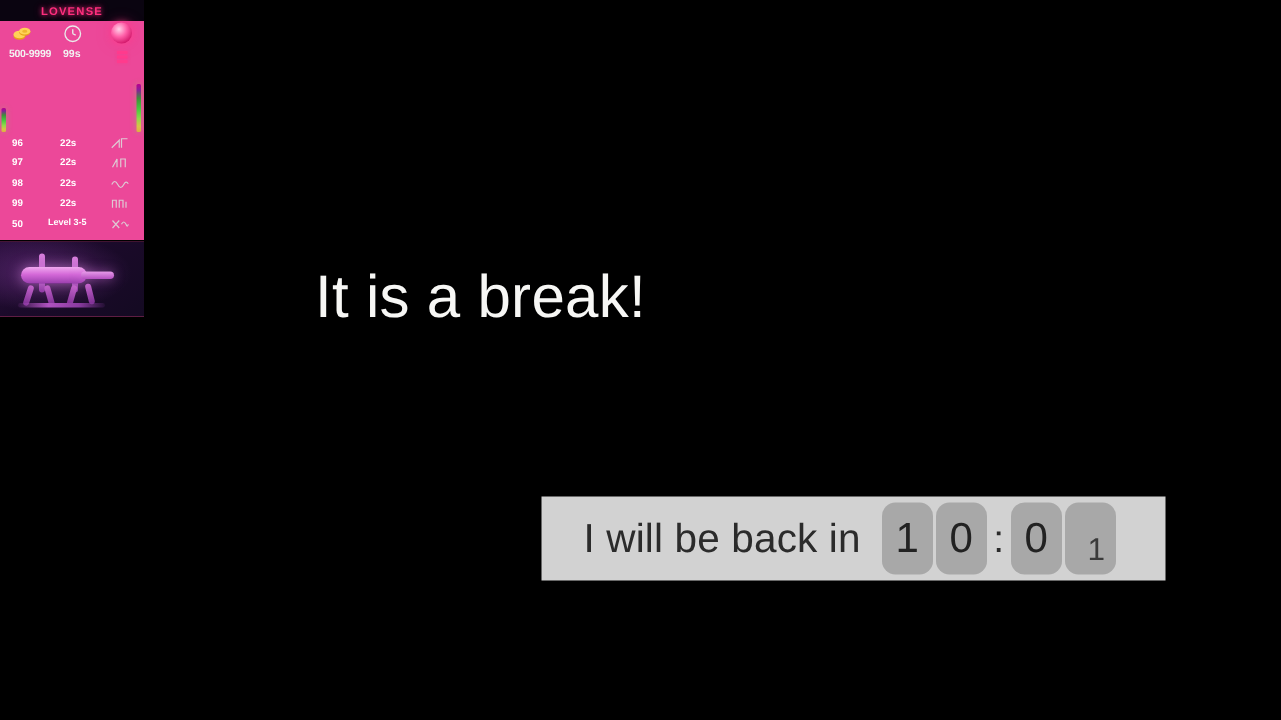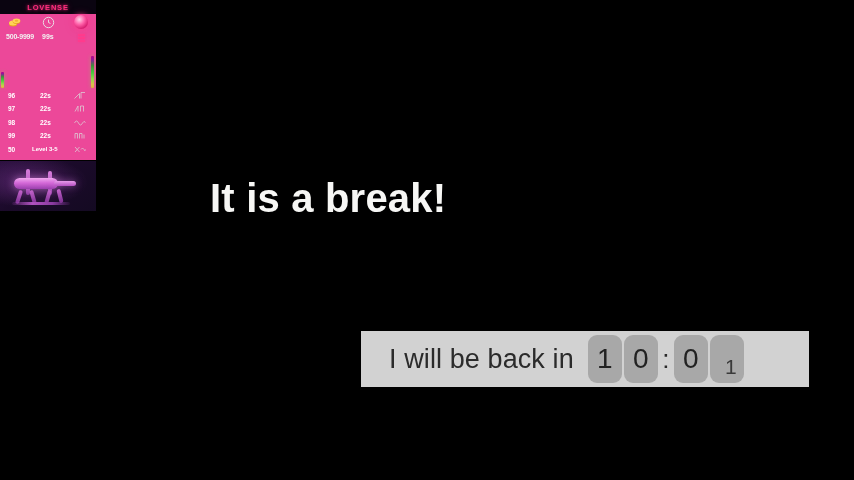--- a/index.html
+++ b/index.html
@@ -204,32 +204,32 @@
     border-radius: 2px;
     background: linear-gradient(90deg, rgba(170,70,190,0.1) 0%, #b052c0 35%, #8a3ba0 70%, rgba(140,60,170,0.1) 100%);
   }
 
   
   #break-headline {
     position: absolute;
     left: 210px;
     top: 176px;
     font-size: 40px;
-    font-weight: 700;
+    font-weight: 400;
     color: #f7f7f5;
     letter-spacing: 0.2px;
     white-space: nowrap;
   }
 
   
   #countdown-banner {
     position: absolute;
     left: 361px;
     top: 331px;
-    width: 448px;
+    width: 416px;
     height: 56px;
     background: #d2d2d2;
     display: flex;
     align-items: center;
     box-sizing: border-box;
     padding-left: 28px;
   }
   #countdown-label {
     font-size: 27px;
     color: #2b2b2b;

